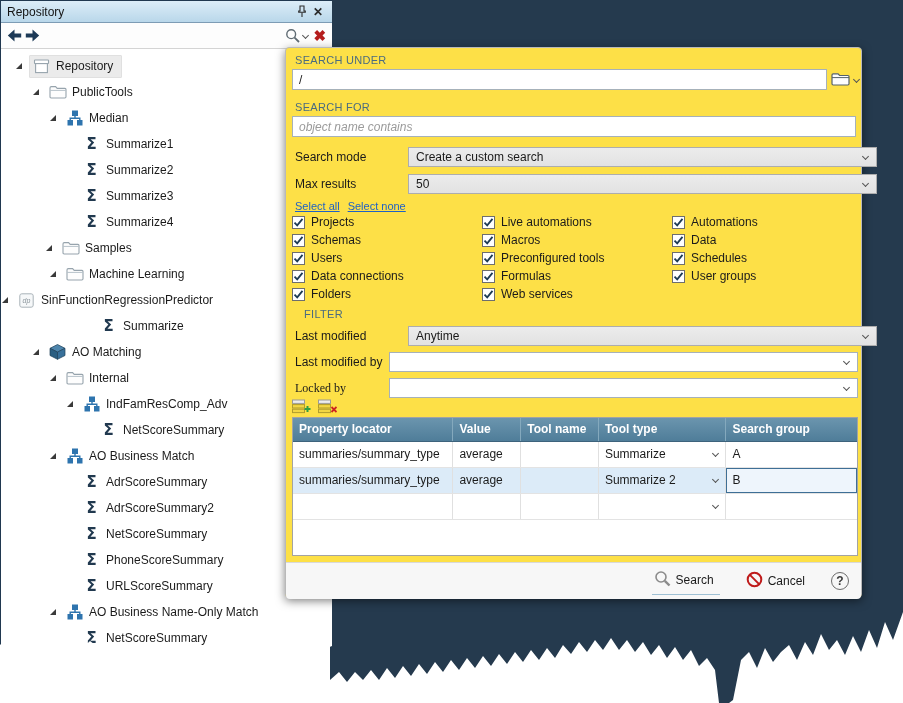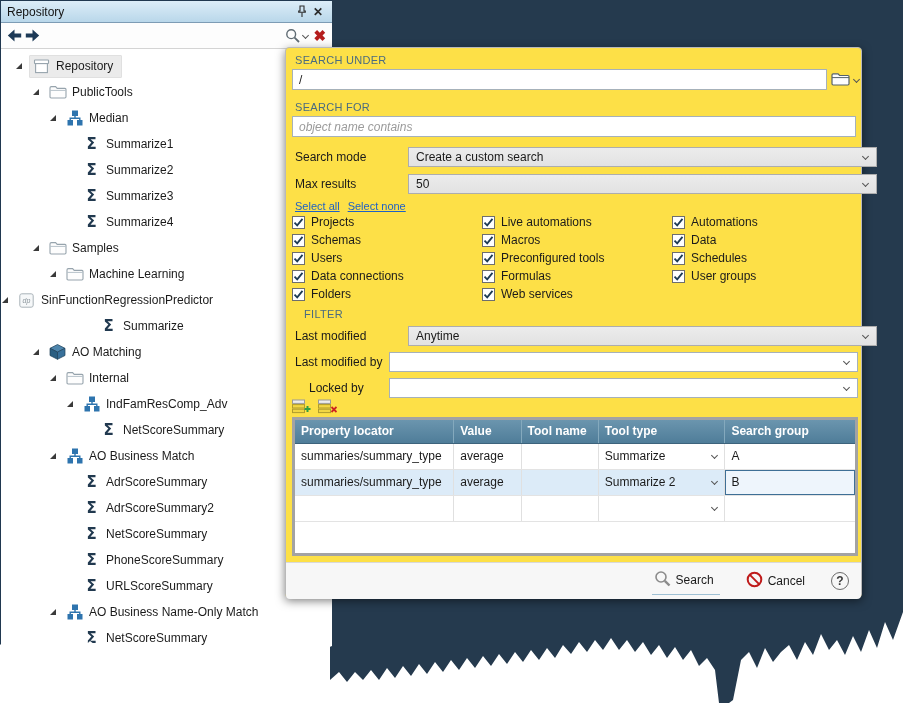--- a/index.html
+++ b/index.html
@@ -63,21 +63,21 @@
   .dd .chev { position:absolute; right:8px; top:6px; }
   .link { color:#1f62c5; text-decoration:underline; font-size:11px; margin-right:8px; }
   .cb-col { position:absolute; top:0; width:186px; }
   .cb-item { height:18px; display:flex; align-items:center;text-align:center; }
   .cbox { width:13px; height:13px; border:1px solid #6e6e6e; background:#fff; margin-right:6px;
     display:flex; align-items:center; justify-content:center; flex:none; }
   .rowbtn { width:19px; height:15px; margin-right:4px; display:inline-block; }
 
   
   #tbl-wrap { position:absolute; top:369px; left:6px; width:566px; height:139px;
-    border:3px solid #a3a3a3; background:#fff; }
+    border:1px solid #a3a3a3; background:#fff; }
   .thead { display:flex; height:24px; background:linear-gradient(#6b95ae,#4f7d99);
     border-bottom:1px solid #3d637c; }
   .th { color:#fff; font-size:12px; font-weight:bold; padding:4px 6px;
     border-right:1px solid #84a9bd; overflow:hidden; white-space:nowrap; }
   .th:last-child { border-right:none; }
   .trow { display:flex; height:26px; border-bottom:1px solid #e3e3e3; background:#fff; }
   .trow.selected { background:#dcebf8; }
   .td { position:relative; font-size:12px; padding:5px 6px; border-right:1px solid #e0e0e0;
     overflow:hidden; white-space:nowrap; }
   .td:last-child { border-right:none; }
@@ -199,21 +199,21 @@
       </div>
       <div class="tree-row" style="padding-left: 65px;">
         <span class="exp-spacer"></span>
         <span class="row-content">
           <span class="ticon">
             <span class="sigma">Σ</span>
           </span>
           <span class="tlabel">Summarize4</span>
         </span>
       </div>
-      <div class="tree-row" style="padding-left: 31px;">
+      <div class="tree-row" style="padding-left: 44px;">
         <span class="expander"></span>
         <span class="row-content">
           <span class="ticon">
             <svg width="18" height="14" viewBox="0 0 18 14">
               <path d="M1 3 Q1 1.6 2.3 1.6 H6.6 L8.2 3.4 H16 Q17 3.4 17 4.4 V11.8 Q17 13 15.8 13 H2.2 Q1 13 1 11.8 Z" fill="#fdfdfd" stroke="#97a4ad" stroke-width="1.1"></path>
               <path d="M1 5.4 H17" stroke="#b7c2ca" stroke-width="1"></path>
             </svg>
           </span>
           <span class="tlabel">Samples</span>
         </span>
@@ -542,21 +542,21 @@
     <span>Anytime</span>
       <span class="chev"></span>
   </div>
 
   <span class="fld-lbl" style="top:307px;left:9px;">Last modified by</span>
   <div class="dd white" style="top:304px;left:103px;width:469px;">
     <span></span>
       <span class="chev"></span>
   </div>
 
-  <span class="fld-lbl" style="top:333px;left:23px;">Locked by</span>
+  <span class="fld-lbl" style="top:333px;left:9px;font-family:Liberation Serif, serif;">Locked by</span>
   <div class="dd white" style="top:330px;left:103px;width:469px;">
     <span></span>
       <span class="chev"></span>
   </div>
 
   <div class="abs" style="top:351px;left:6px;">
     <span class="rowbtn">
       <svg width="19" height="15" viewBox="0 0 19 15">
           <rect x="0.5" y="1" width="12" height="3.4" fill="#ededed" stroke="#9a9a9a"></rect>
           <rect x="0.5" y="5.6" width="12" height="3.4" fill="#f2d643" stroke="#b09c2e"></rect>

